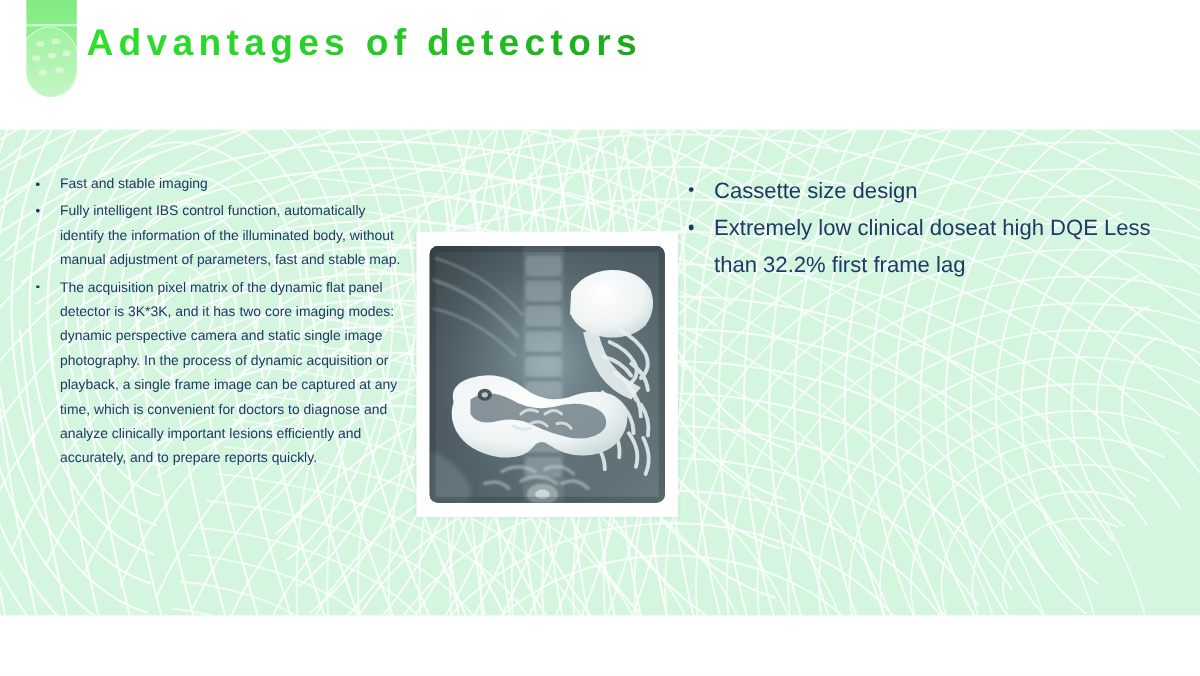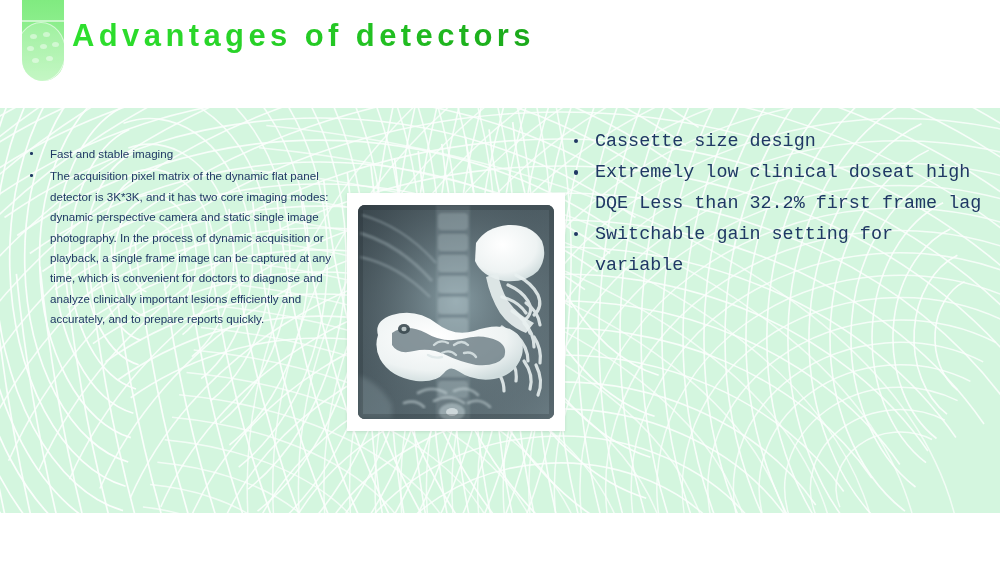--- a/index.html
+++ b/index.html
@@ -98,23 +98,22 @@
     position: absolute;
     left: 10px; top: 8px;
     width: 2.6px; height: 2.6px;
     border-radius: 50%;
     background: #1f3864;
   }
 
   
   #right-column {
     position: absolute;
-    left: 568px; top: 19px;
+    left: 568px; top: 36px;
     width: 424px;
-    font-family: Liberation Mono, monospace;
   }
   .r-item {
     position: relative;
     padding-left: 27px;
     color: #1f3864;
     font-size: 18.4px;
     line-height: 30.4px;
     margin-bottom: 1px;
   }
   .r-item .r-bullet {
@@ -381,36 +380,36 @@
       </g>
   </svg>
 
   <div id="left-column">
     <div class="l-item">
       <span class="l-bullet"></span>
       <span>Fast and stable imaging</span>
     </div>
     <div class="l-item">
       <span class="l-bullet"></span>
+      <span>Fully intelligent IBS control function, automatically identify the information of the illuminated body, without manual adjustment of parameters, fast and stable map.</span>
+    </div>
+    <div class="l-item">
+      <span class="l-bullet"></span>
       <span>The acquisition pixel matrix of the dynamic flat panel detector is 3K*3K, and it has two core imaging modes: dynamic perspective camera and static single image photography. In the process of dynamic acquisition or playback, a single frame image can be captured at any time, which is convenient for doctors to diagnose and analyze clinically important lesions efficiently and accurately, and to prepare reports quickly.</span>
     </div>
   </div>
 
   <div id="right-column">
     <div class="r-item">
       <span class="r-bullet"></span>
       <span>Cassette size design</span>
     </div>
     <div class="r-item">
       <span class="r-bullet"></span>
       <span>Extremely low clinical doseat high DQE Less than 32.2% first frame lag</span>
-    </div>
-    <div class="r-item">
-      <span class="r-bullet"></span>
-      <span>Switchable gain setting for variable</span>
     </div>
   </div>
 </div>
 
 <div id="xray-card">
   <div id="xray-photo">
     <svg viewBox="0 0 196 214" preserveAspectRatio="none">
       <defs>
         <linearGradient id="filmBg" x1="0" y1="0" x2="1" y2="1">
           <stop offset="0%" stop-color="#3c4950"></stop>

